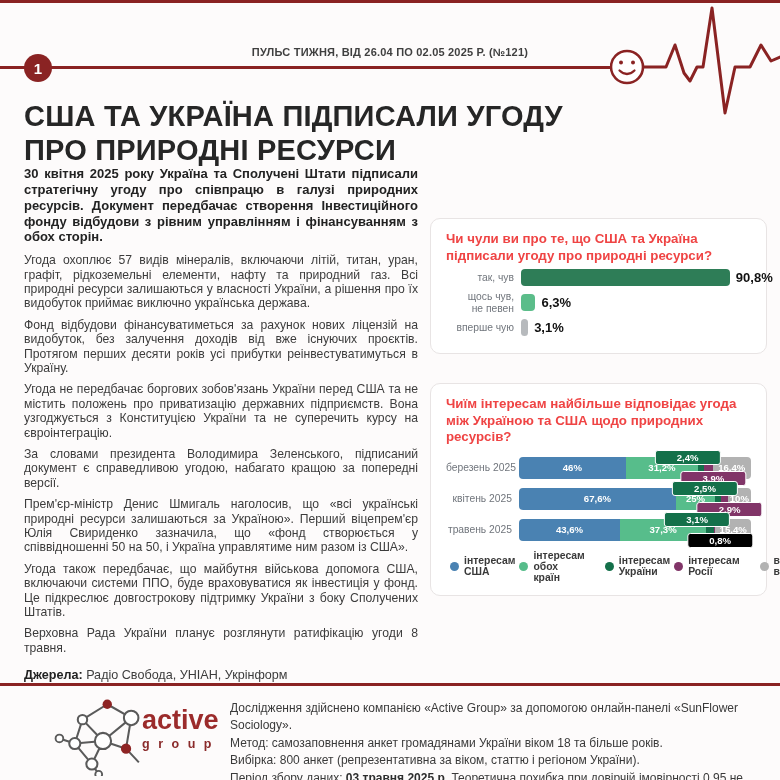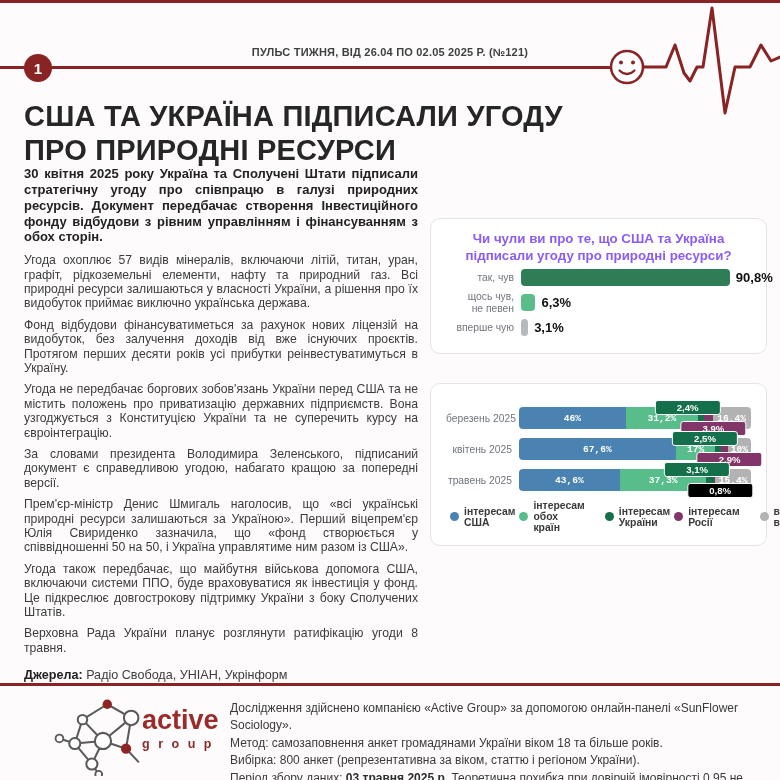--- a/index.html
+++ b/index.html
@@ -23,35 +23,35 @@
   .article .lead{font-size:13px;line-height:1.22;font-weight:700;color:#222;
      text-align:justify;margin:0 0 8px 0;}
   .article p.body-p{font-size:12.2px;line-height:1.18;color:#3c3c3c;text-align:justify;margin:0 0 7px 0;}
   .article .sources{font-size:12.6px;color:#3c3c3c;margin-top:13px;}
   .article .sources b{color:#222;}
   
   .card{position:absolute;left:430px;width:337px;background:#fff;border:1px solid #e8e4e4;
      border-radius:10px;box-sizing:border-box;padding:12px 15px;}
   #card-awareness{top:218px;}
   #card-interests{top:383px;}
-  .card-title{font-size:13.3px;font-weight:700;line-height:1.25;color:#8b5cf6;text-align:center;}
+  .card-title{font-size:13.3px;font-weight:700;line-height:1.25;color:#ef4444;}
   
   .c1-rows{}
   .c1-row{display:flex;align-items:center;gap:7px;margin:5px 0;}
   .c1-label{width:68px;flex:none;text-align:right;font-size:10.3px;line-height:1.12;
      color:#70757c;white-space:pre-line;}
   .c1-track{flex:1;display:flex;align-items:center;gap:6px;}
   .c1-bar{height:17px;border-radius:4px;min-width:7px;flex:none;}
   .c1-val{font-size:13px;font-weight:700;color:#111;white-space:nowrap;}
   
   .c2-rows{margin-top:11px;}
   .c2-row{display:flex;align-items:center;gap:7px;margin:9px 0;}
   .c2-label{width:66px;flex:none;text-align:right;font-size:10.3px;color:#70757c;white-space:nowrap;}
   .c2-stack{flex:1;position:relative;display:flex;height:22px;}
-  .c2-seg{height:100%;display:flex;align-items:center;justify-content:center;overflow:visible;font-family:Liberation Mono, monospace;}
+  .c2-seg{height:100%;display:flex;align-items:center;justify-content:center;overflow:visible;}
   .c2-seg:first-child{border-radius:4px 0 0 4px;}
   .c2-seg:last-child{border-radius:0 4px 4px 0;}
   .c2-seglab{font-size:9.6px;font-weight:700;color:#fff;white-space:nowrap;}
   .c2-callout{position:absolute;font-size:9.6px;font-weight:700;color:#fff;
      padding:1px 21px;border-radius:3px;border:1.5px solid #fff;white-space:nowrap;z-index:3;text-align:center;}
   .co-top{top:-7px;transform:translateX(-70%);}
   .co-bot{bottom:-7px;transform:translateX(-42%);}
   
   .legend{display:flex;gap:20px;margin-top:9px;padding-left:4px;}
   .legend-col{display:flex;flex-direction:row;gap:4px;}
@@ -133,20 +133,21 @@
           <div class="c1-label">вперше чую</div>
           <div class="c1-track">
             <div class="c1-bar" style="width: 3.1%; background: rgb(183, 186, 189);"></div>
             <div class="c1-val">3,1%</div>
           </div>
         </div>
       </div>
   </div>
 
   <div class="card" id="card-interests">
+    <div class="card-title">Чиїм інтересам найбільше відповідає угода між Україною та США щодо природних ресурсів?</div>
     <div class="c2-rows">
         <div class="c2-row">
           <div class="c2-label">березень 2025</div>
           <div class="c2-stack">
             <div class="c2-seg" style="width: 46%; background: rgb(74, 130, 178);">
               <div class="c2-seglab">46%</div>
             </div>
             <div class="c2-seg" style="width: 31.2%; background: rgb(87, 189, 139);">
               <div class="c2-seglab">31,2%</div>
             </div>
@@ -159,21 +160,21 @@
             </div>
           </div>
         </div>
         <div class="c2-row">
           <div class="c2-label">квітень 2025</div>
           <div class="c2-stack">
             <div class="c2-seg" style="width: 67.6%; background: rgb(74, 130, 178);">
               <div class="c2-seglab">67,6%</div>
             </div>
             <div class="c2-seg" style="width: 17%; background: rgb(87, 189, 139);">
-              <div class="c2-seglab">17%</div>
+              <div class="c2-seglab">25%</div>
             </div>
             <div class="c2-seg" style="width: 2.5%; background: rgb(20, 112, 74);"></div>
             <div class="c2-callout co-top" style="background: rgb(20, 112, 74); left: 85.85%;">2,5%</div>
             <div class="c2-seg" style="width: 2.9%; background: rgb(129, 53, 104);"></div>
             <div class="c2-callout co-bot" style="background: rgb(129, 53, 104); left: 88.55%;">2,9%</div>
             <div class="c2-seg" style="width: 10%; background: rgb(178, 178, 178);">
               <div class="c2-seglab">10%</div>
             </div>
           </div>
         </div>

